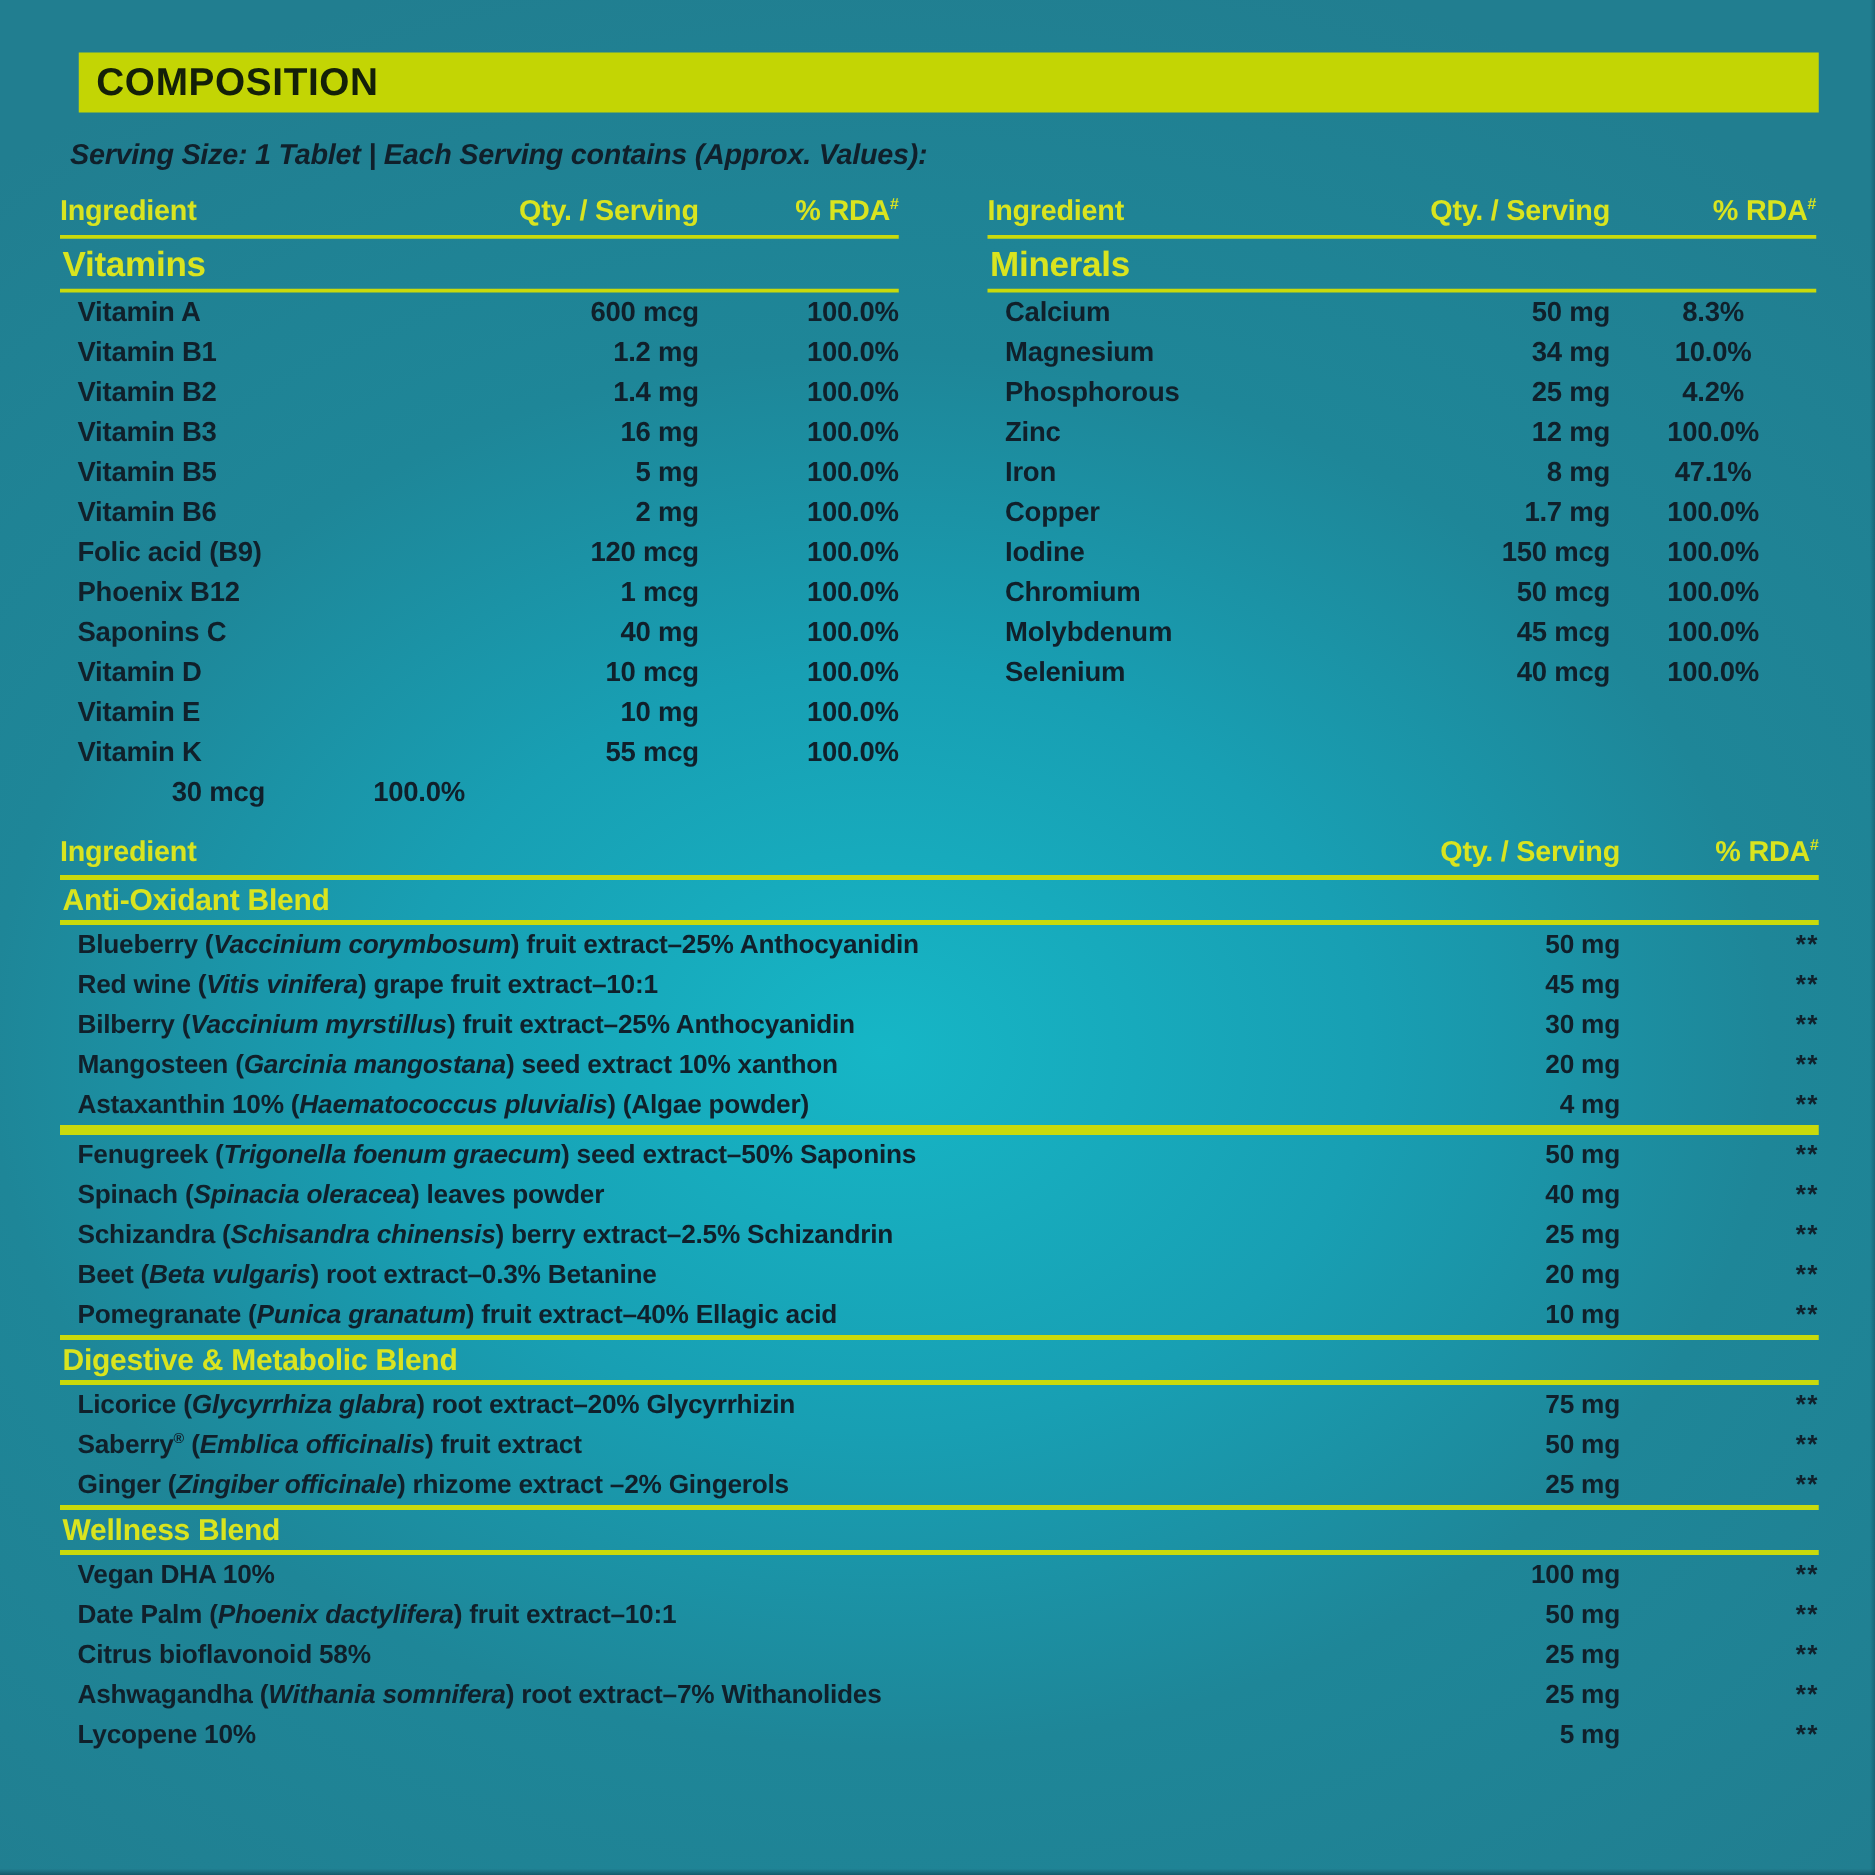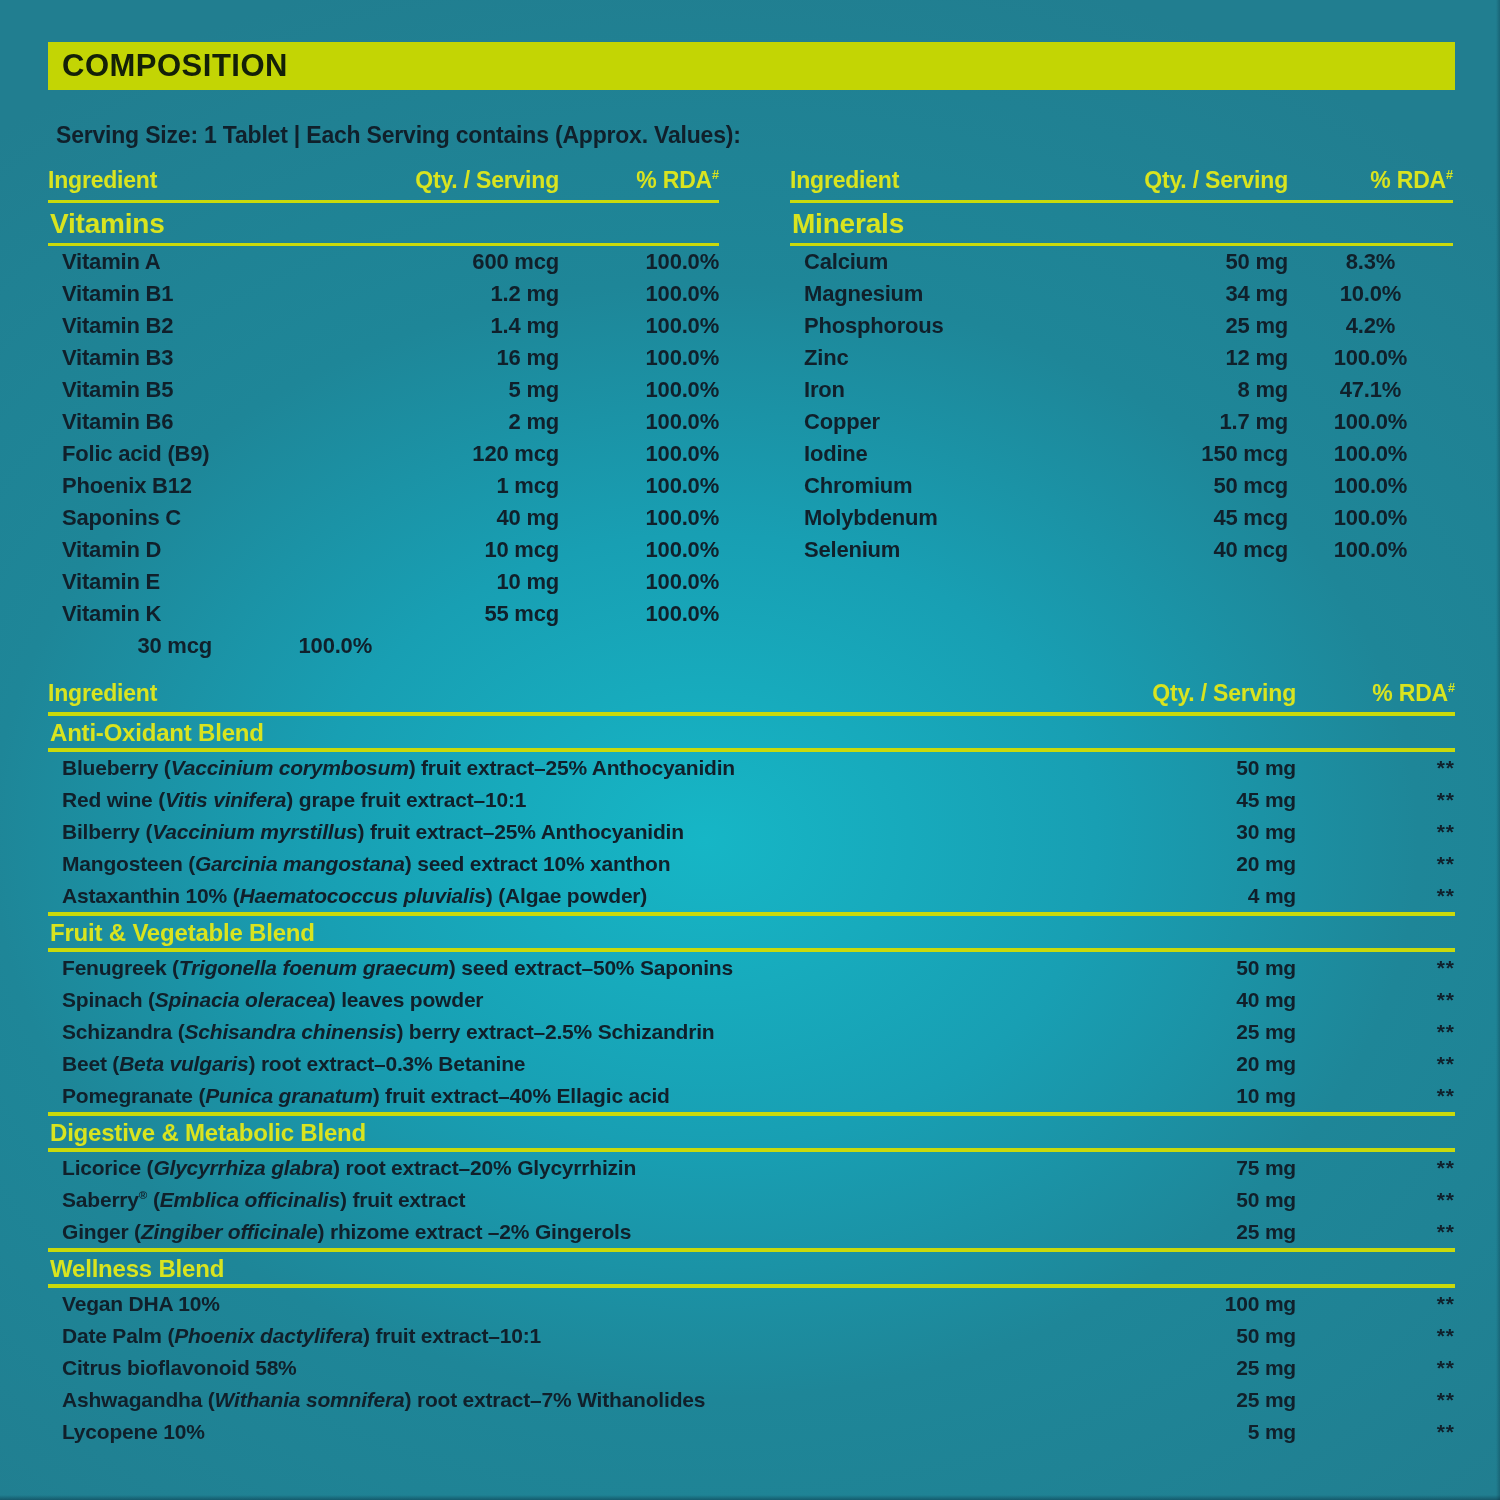--- a/index.html
+++ b/index.html
@@ -26,26 +26,28 @@
   .wrap{padding:42px 45px 0 48px;}
 
   .title-bar{
     background:var(--lime-bar);
     height:48px;
     display:flex;align-items:center;
     padding-left:14px;
     color:#142008;
     font-size:31px;
     letter-spacing:.5px;
+    margin-left:15px;
   }
   .serving-line{
-    margin-top:32px;
+    margin-top:20px;
     padding-left:8px;
     font-size:23px;
     height:30px;
+    font-style:italic;
   }
 
   .hdr-row{display:flex;align-items:center;height:40px;font-size:23px;color:var(--lime-text);}
   .rule{height:3px;background:var(--lime-rule);}
   .rule2{height:4px;background:var(--lime-rule);}
 
   .part1{display:flex;gap:71px;margin-top:8px;}
   .col-l{width:671px;}
   .col-r{width:663px;}
 
@@ -291,21 +293,20 @@
     <span class="cell qty">20 mg</span>
     <span class="cell rda stars">**</span>
   </div>
 
   <div class="row blend-row">
     <span class="cell name">Astaxanthin 10% (<i>Haematococcus pluvialis</i>) (Algae powder)</span>
     <span class="cell qty">4 mg</span>
     <span class="cell rda stars">**</span>
   </div>
 <div class="rule2"></div>
-        <div class="blend-title">Fruit &amp; Vegetable Blend</div>
         <div class="rule2"></div>
   <div class="row blend-row">
     <span class="cell name">Fenugreek (<i>Trigonella foenum graecum</i>) seed extract–50% Saponins</span>
     <span class="cell qty">50 mg</span>
     <span class="cell rda stars">**</span>
   </div>
 
   <div class="row blend-row">
     <span class="cell name">Spinach (<i>Spinacia oleracea</i>) leaves powder</span>
     <span class="cell qty">40 mg</span>

